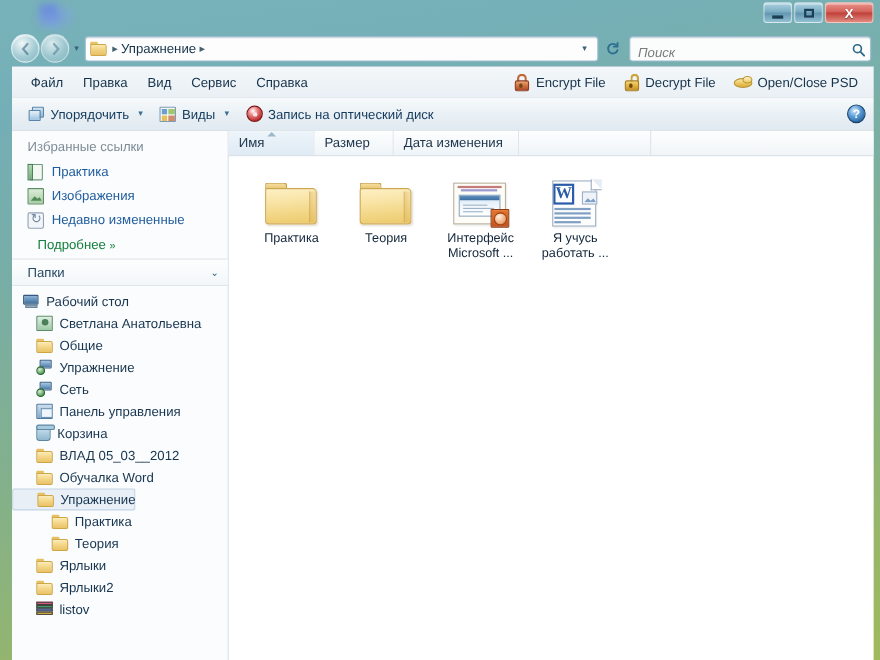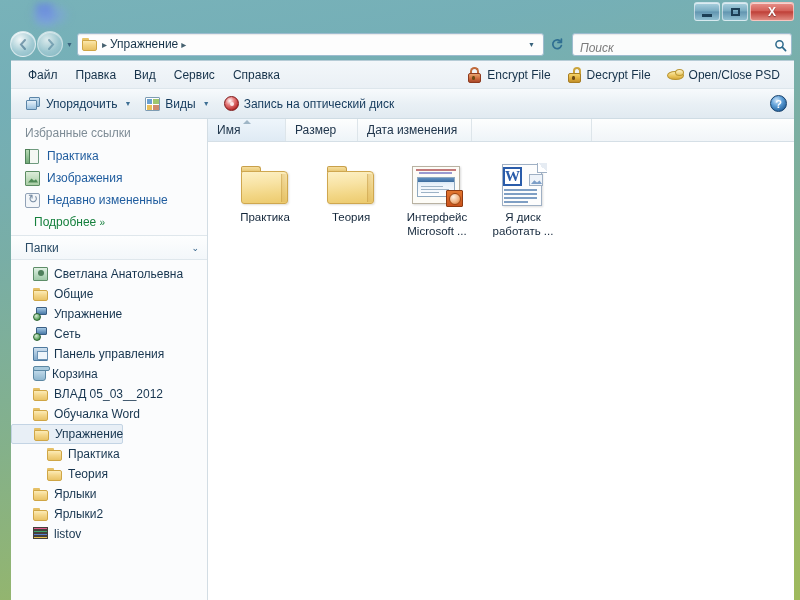--- a/index.html
+++ b/index.html
@@ -517,20 +517,27 @@
           <span class="chev">»</span>
         </div>
 
         <div class="folders-head">
           <span class="t">Папки</span>
           <span class="cv">⌄</span>
         </div>
 
         <div class="tree">
 
+          <div class="tree-row" style="padding-left:10px;">
+            <span class="pc-ic">
+                <span class="scr"></span>
+                <span class="bs"></span>
+              </span>
+            <span class="lbl">Рабочий стол</span>
+          </div>
           <div class="tree-row ind1">
             <span class="user-ic"></span>
             <span class="lbl">Светлана Анатольевна</span>
           </div>
           <div class="tree-row ind1">
             <span class="f-ic">
                 <span class="tab"></span>
                 <span class="bd"></span>
               </span>
             <span class="lbl">Общие</span>
@@ -681,20 +688,20 @@
                 <span class="page"></span>
                 <span class="corner"></span>
                 <span class="w">W</span>
                 <span class="mini"></span>
                 <span class="tl" style="top:25px;"></span>
                 <span class="tl" style="top:29px;"></span>
                 <span class="tl" style="top:33px;"></span>
                 <span class="tl" style="top:37px; width:24px;"></span>
               </span>
             </div>
-            <div class="cap">Я диск работать ...</div>
+            <div class="cap">Я учусь работать ...</div>
           </div>
         </div>
       </div>
 
     </div>
   </div>
 </div>
 
 </body></html>

